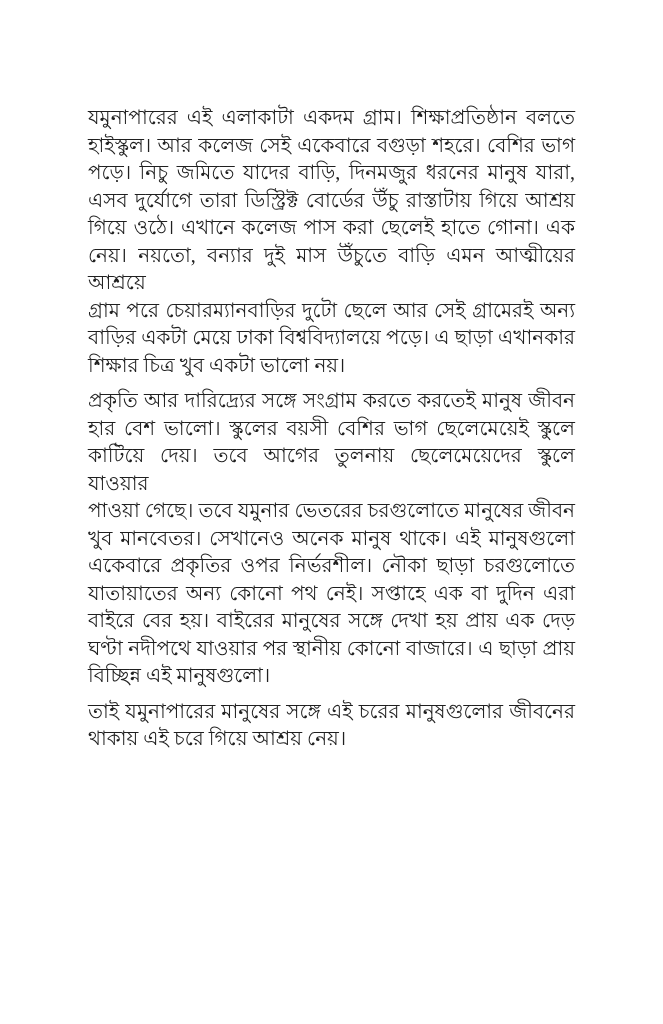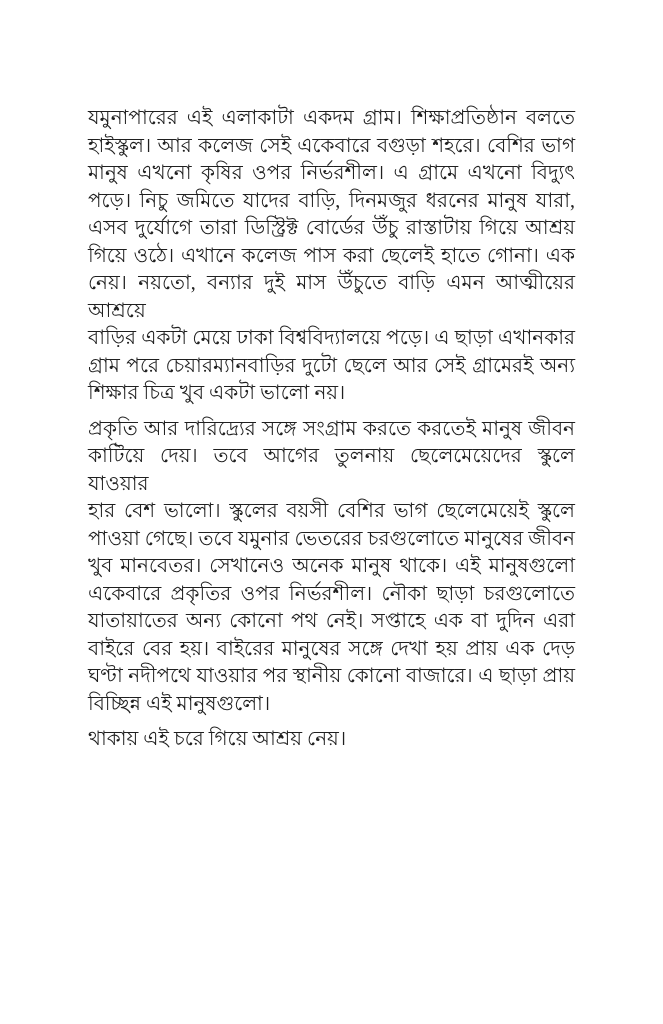--- a/index.html
+++ b/index.html
@@ -54,42 +54,42 @@
 </head>
 <body>
 
 <div class="page" style="--page-bg: #ffffff; --body-color: #1f1f1f; --footer-color: #9aa0a5;">
 
   <main class="text-block">
 
   <div class="paragraph">
         <div class="line">যমুনাপারের এই এলাকাটা একদম গ্রাম। শিক্ষাপ্রতিষ্ঠান বলতে</div>
         <div class="line">হাইস্কুল। আর কলেজ সেই একেবারে বগুড়া শহরে। বেশির ভাগ</div>
-        <div class="line">মানুষ এখনো কৃষির ওপর নির্ভরশীল। এ গ্রামে এখনো বিদ্যুৎ</div>
         <div class="line">পড়ে। নিচু জমিতে যাদের বাড়ি, দিনমজুর ধরনের মানুষ যারা,</div>
         <div class="line">এসব দুর্যোগে তারা ডিস্ট্রিক্ট বোর্ডের উঁচু রাস্তাটায় গিয়ে আশ্রয়</div>
         <div class="line">গিয়ে ওঠে। এখানে কলেজ পাস করা ছেলেই হাতে গোনা। এক</div>
         <div class="line">নেয়। নয়তো, বন্যার দুই মাস উঁচুতে বাড়ি এমন আত্মীয়ের আশ্রয়ে</div>
+        <div class="line">গ্রাম পরে চেয়ারম্যানবাড়ির দুটো ছেলে আর সেই গ্রামেরই অন্য</div>
         <div class="line">বাড়ির একটা মেয়ে ঢাকা বিশ্ববিদ্যালয়ে পড়ে। এ ছাড়া এখানকার</div>
-        <div class="line">গ্রাম পরে চেয়ারম্যানবাড়ির দুটো ছেলে আর সেই গ্রামেরই অন্য</div>
         <div class="line last">শিক্ষার চিত্র খুব একটা ভালো নয়।</div>
       </div>
       <div class="paragraph">
         <div class="line">প্রকৃতি আর দারিদ্র্যের সঙ্গে সংগ্রাম করতে করতেই মানুষ জীবন</div>
+        <div class="line">হার বেশ ভালো। স্কুলের বয়সী বেশির ভাগ ছেলেমেয়েই স্কুলে</div>
         <div class="line">কাটিয়ে দেয়। তবে আগের তুলনায় ছেলেমেয়েদের স্কুলে যাওয়ার</div>
-        <div class="line">হার বেশ ভালো। স্কুলের বয়সী বেশির ভাগ ছেলেমেয়েই স্কুলে</div>
         <div class="line">পাওয়া গেছে। তবে যমুনার ভেতরের চরগুলোতে মানুষের জীবন</div>
         <div class="line">খুব মানবেতর। সেখানেও অনেক মানুষ থাকে। এই মানুষগুলো</div>
         <div class="line">একেবারে প্রকৃতির ওপর নির্ভরশীল। নৌকা ছাড়া চরগুলোতে</div>
         <div class="line">যাতায়াতের অন্য কোনো পথ নেই। সপ্তাহে এক বা দুদিন এরা</div>
         <div class="line">বাইরে বের হয়। বাইরের মানুষের সঙ্গে দেখা হয় প্রায় এক দেড়</div>
         <div class="line">ঘণ্টা নদীপথে যাওয়ার পর স্থানীয় কোনো বাজারে। এ ছাড়া প্রায়</div>
         <div class="line last">বিচ্ছিন্ন এই মানুষগুলো।</div>
       </div>
       <div class="paragraph">
+        <div class="line">তাই যমুনাপারের মানুষের সঙ্গে এই চরের মানুষগুলোর জীবনের</div>
         <div class="line last">থাকায় এই চরে গিয়ে আশ্রয় নেয়।</div>
       </div>
     </main>
 
   <footer class="footer">
     <span>২০</span><span class="bullet">●</span><span>চরের মাস্টার কম্পিউটার ইঞ্জিনিয়ার</span>
   </footer>
 
 </div>
 

